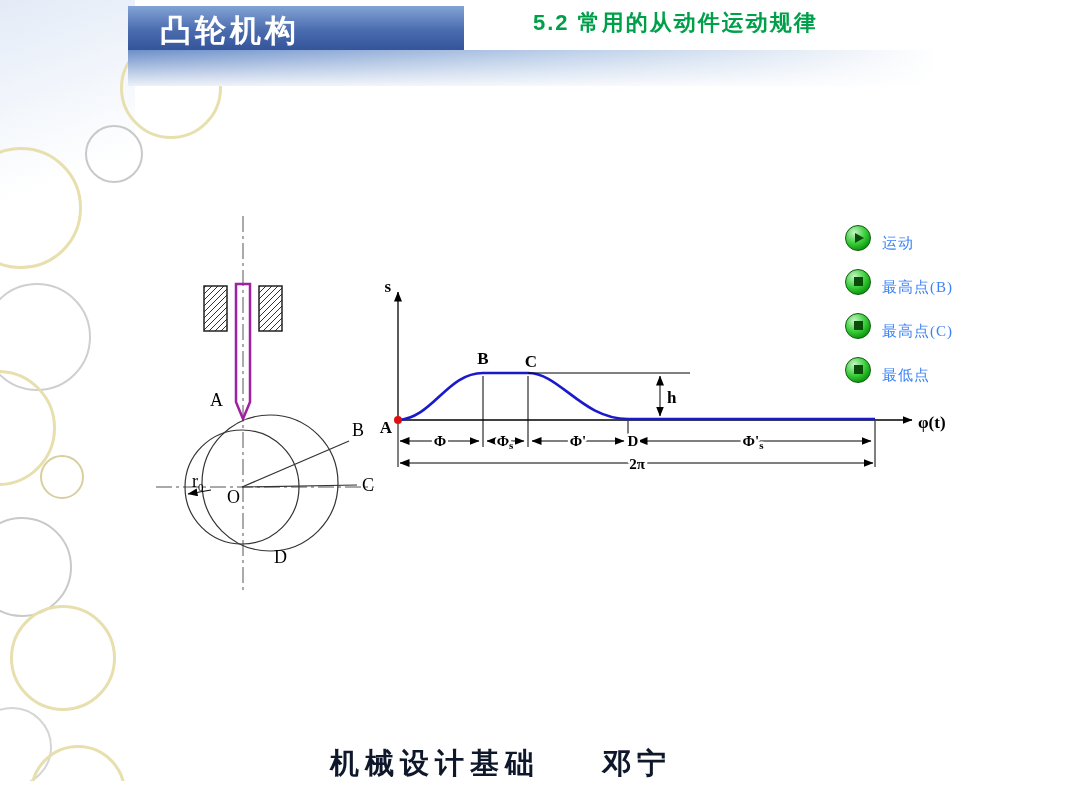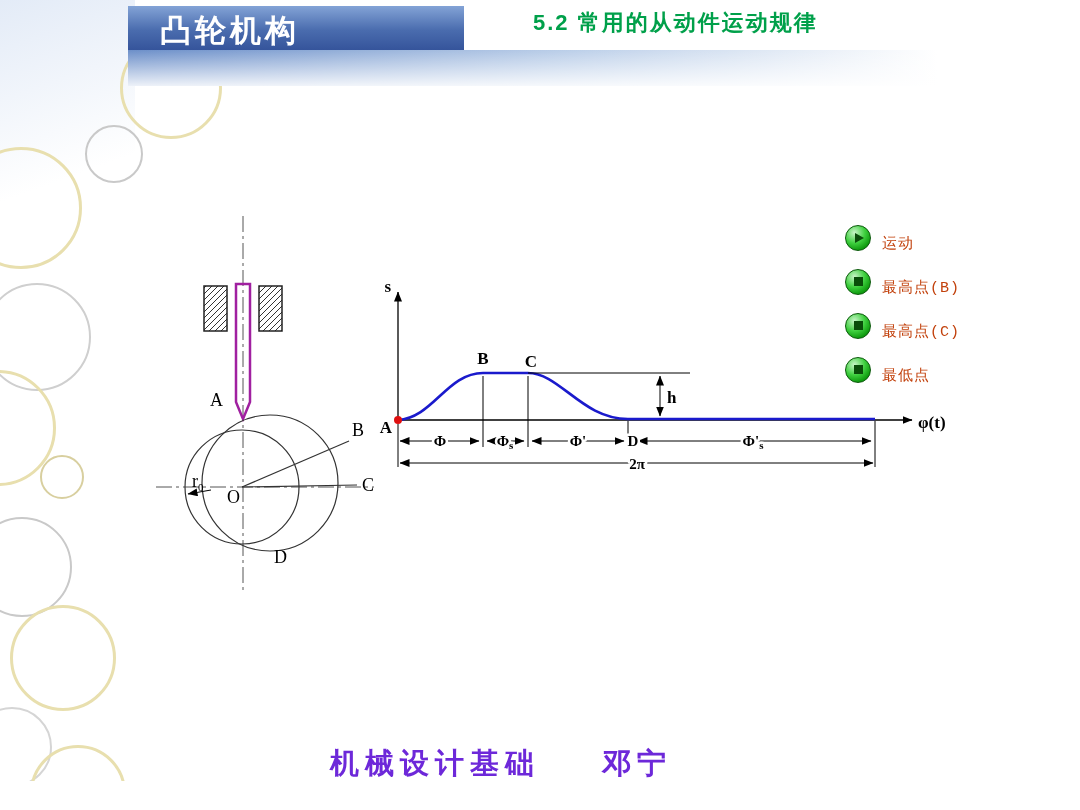--- a/index.html
+++ b/index.html
@@ -37,26 +37,26 @@
 
   
   .legend{position:absolute;left:845px;top:222px;display:flex;flex-direction:column;gap:13px;}
   .legend-item{display:flex;align-items:center;gap:11px;cursor:pointer;}
   .sphere{width:26px;height:26px;border-radius:50%;box-sizing:border-box;border:1px solid #0a5a0a;
     background:radial-gradient(circle at 35% 28%,#c8f5c8 0%,#3ecf3e 45%,#0f9b0f 75%,#066806 100%);
     display:flex;align-items:center;justify-content:center;flex:0 0 auto;}
   .play-tri{width:0;height:0;border-left:9px solid #0a4d0a;
     border-top:5.5px solid transparent;border-bottom:5.5px solid transparent;margin-left:3px;}
   .stop-sq{width:9px;height:9px;background:#0a4d0a;}
-  .legend-label{font-family:Liberation Mono, monospace;font-size:15px;color:#c2410c;
+  .legend-label{font-family:Liberation Serif, serif;font-size:15px;color:#3b82f6;
     letter-spacing:1px;white-space:nowrap;margin-top:12px;}
 
   
   .footer{position:absolute;left:330px;top:744px;display:flex;gap:62px;
-    font-size:29px;font-weight:700;color:#6d28d9;letter-spacing:6px;white-space:nowrap;}
+    font-size:29px;font-weight:700;color:#0f172a;letter-spacing:6px;white-space:nowrap;}
   .bottom-rule{position:absolute;left:85px;top:800px;width:995px;height:3px;background:#3d63b0;}
 </style>
 </head>
 <body>
 
 <div class="slide">
 
   <div class="corner-wash"></div>
   <div class="deco" style="left:120px;top:37px;width:96px;height:96px;border:3px solid #e8dfae;"></div>
   <div class="deco" style="left:85px;top:125px;width:54px;height:54px;border:2px solid #c9c9c9;"></div>

